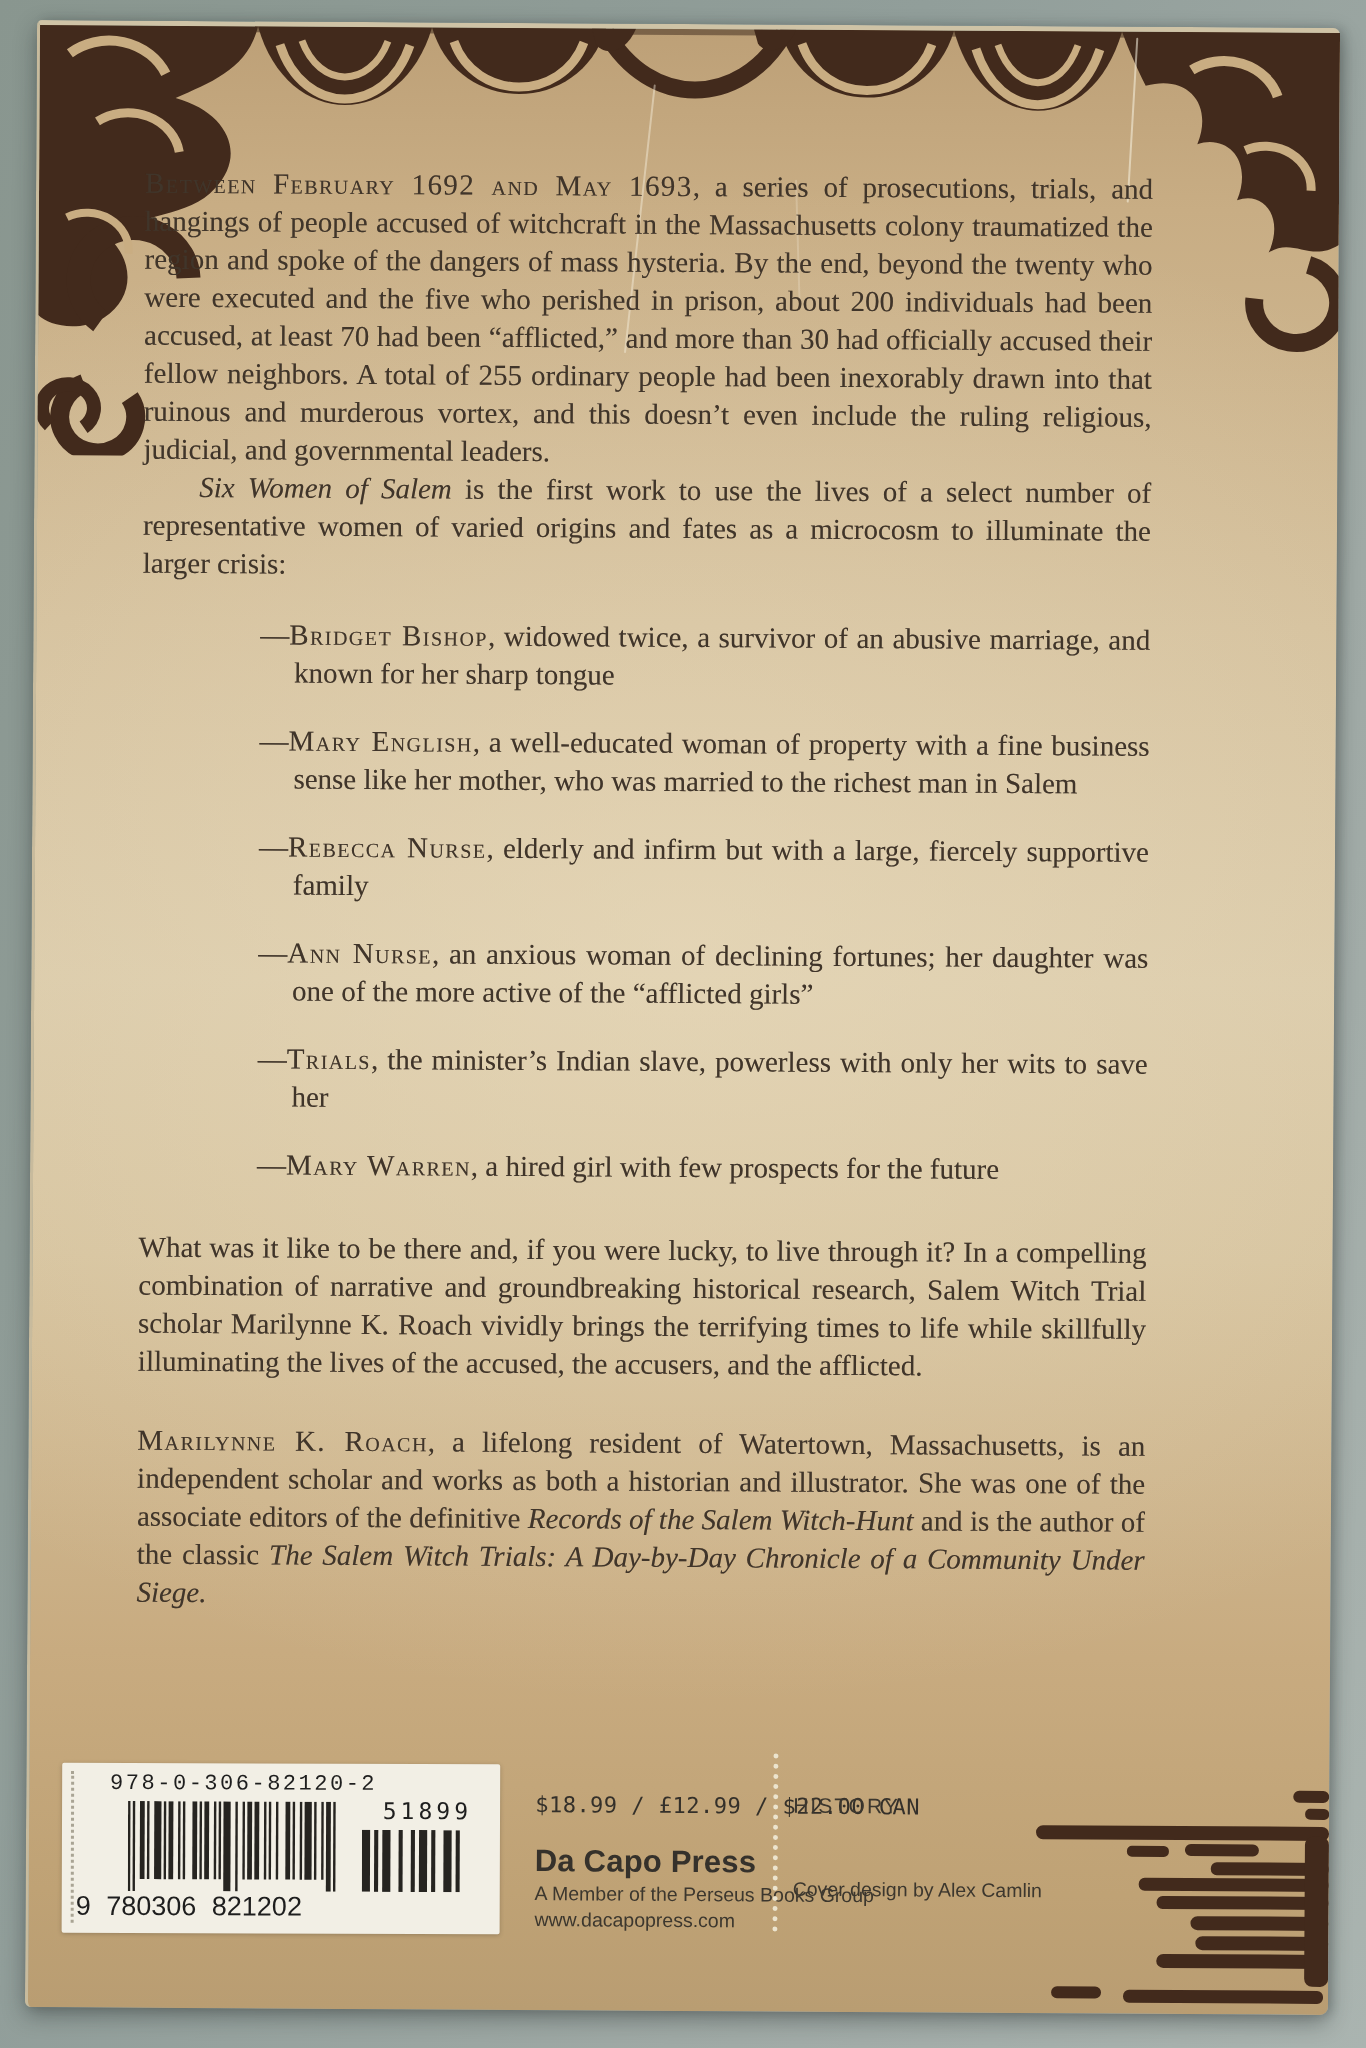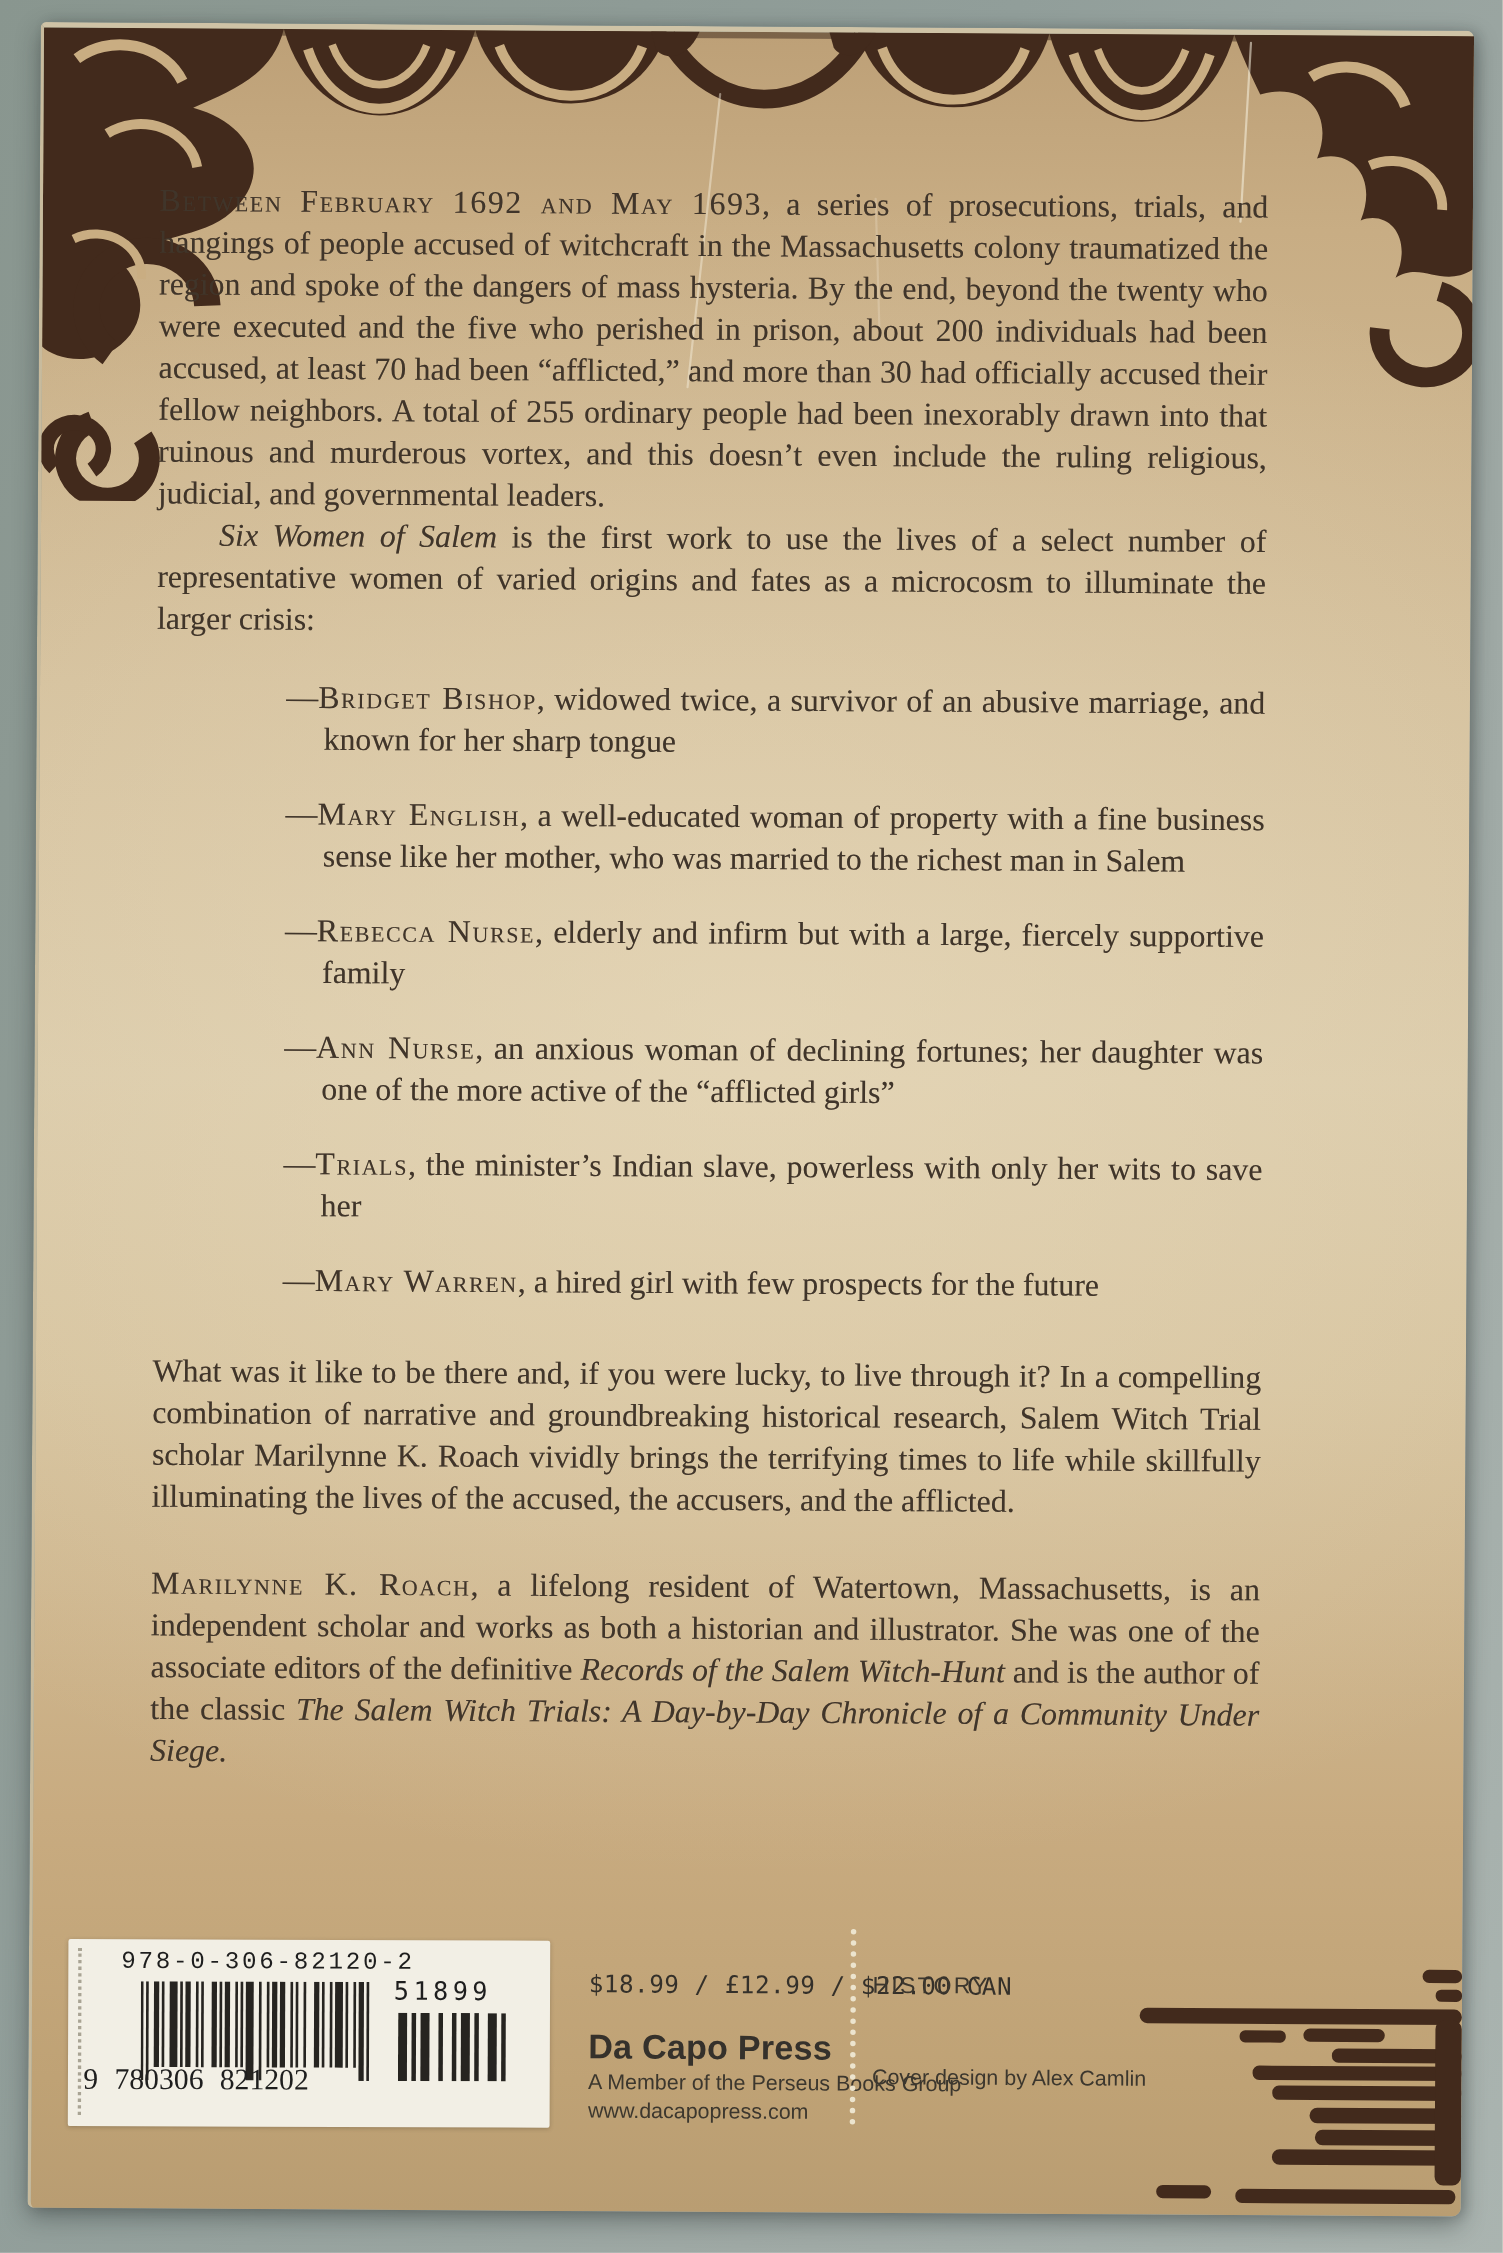--- a/index.html
+++ b/index.html
@@ -48,23 +48,23 @@
   .label{
     position:absolute;left:33px;top:1737px;width:438px;height:170px;
     background:#f2efe5;border-radius:2px;transform:rotate(-0.15deg);
     box-shadow:0 1px 4px rgba(60,50,35,.3);
   }
   .perf{position:absolute;left:9px;top:8px;height:152px;width:0;border-left:3px dotted #a9a494;}
   .isbn-top{position:absolute;left:48px;top:8px;font-family:Liberation Mono, monospace;
     font-size:22px;letter-spacing:2.5px;color:#1e1e1e;}
   .bars-main{position:absolute;left:66px;top:38px;width:210px;height:90px;}
   .bars-addon{position:absolute;left:300px;top:66px;width:106px;height:62px;}
-  .addon-num{position:absolute;left:296px;top:34px;width:114px;text-align:left;
+  .addon-num{position:absolute;left:296px;top:34px;width:114px;text-align:right;
     font-family:"DejaVu Sans Mono",monospace;font-size:23px;letter-spacing:4px;color:#1e1e1e;}
-  .isbn-bottom{position:absolute;left:14px;top:112px;font-family:Liberation Serif, serif;
+  .isbn-bottom{position:absolute;left:14px;top:128px;font-family:Liberation Sans, sans-serif;
     font-size:27px;word-spacing:8px;color:#1e1e1e;}
 
   .pub-col{position:absolute;left:506px;top:1764px;color:#3c372e;font-family:"Liberation Sans",sans-serif;}
   .price{font-family:"DejaVu Sans Mono",monospace;font-size:22px;letter-spacing:.5px;color:#34302a;}
   .pub-name{margin-top:26px;font-size:31px;font-weight:bold;letter-spacing:.2px;color:#35312b;}
   .pub-sub{margin-top:3px;font-size:19.5px;color:#3c372e;}
   .pub-url{margin-top:3px;font-size:19.5px;color:#3c372e;}
   .divider{position:absolute;left:744px;top:1724px;height:178px;width:0;border-left:5px dotted #ece4ce;}
   .cat-col{position:absolute;left:764px;top:1764px;font-family:"Liberation Sans",sans-serif;color:#3c372e;}
   .category{font-size:21px;letter-spacing:2px;}

